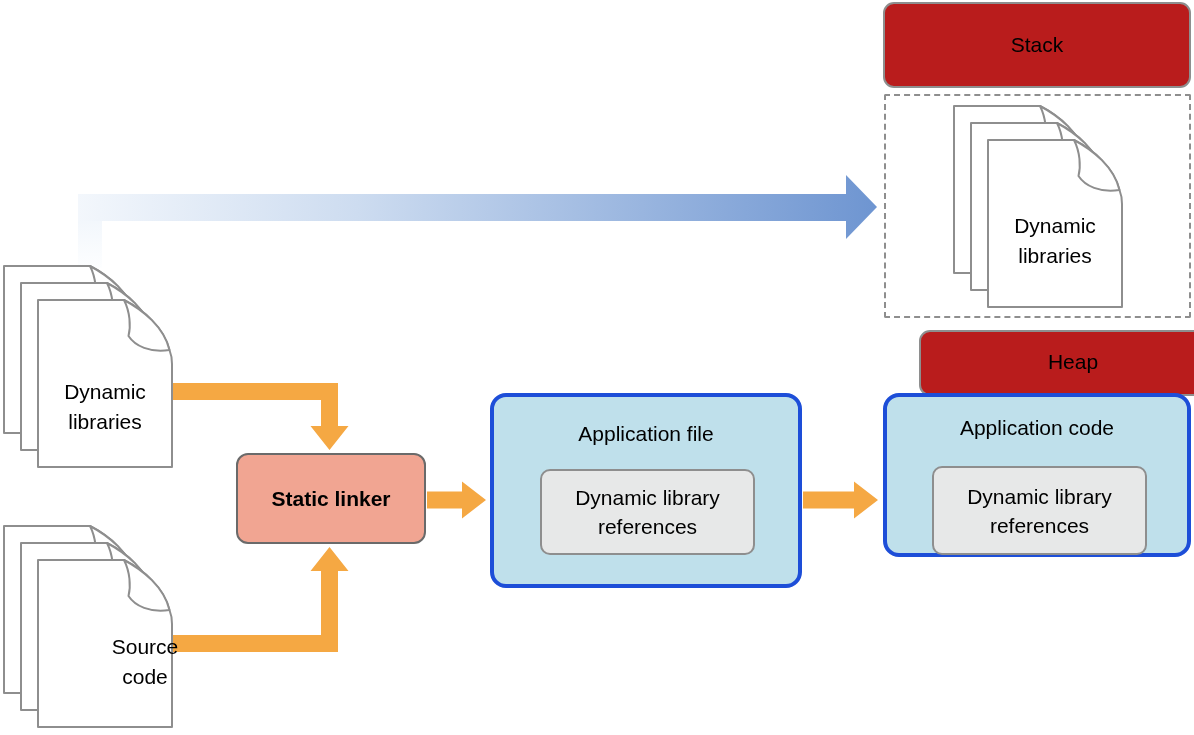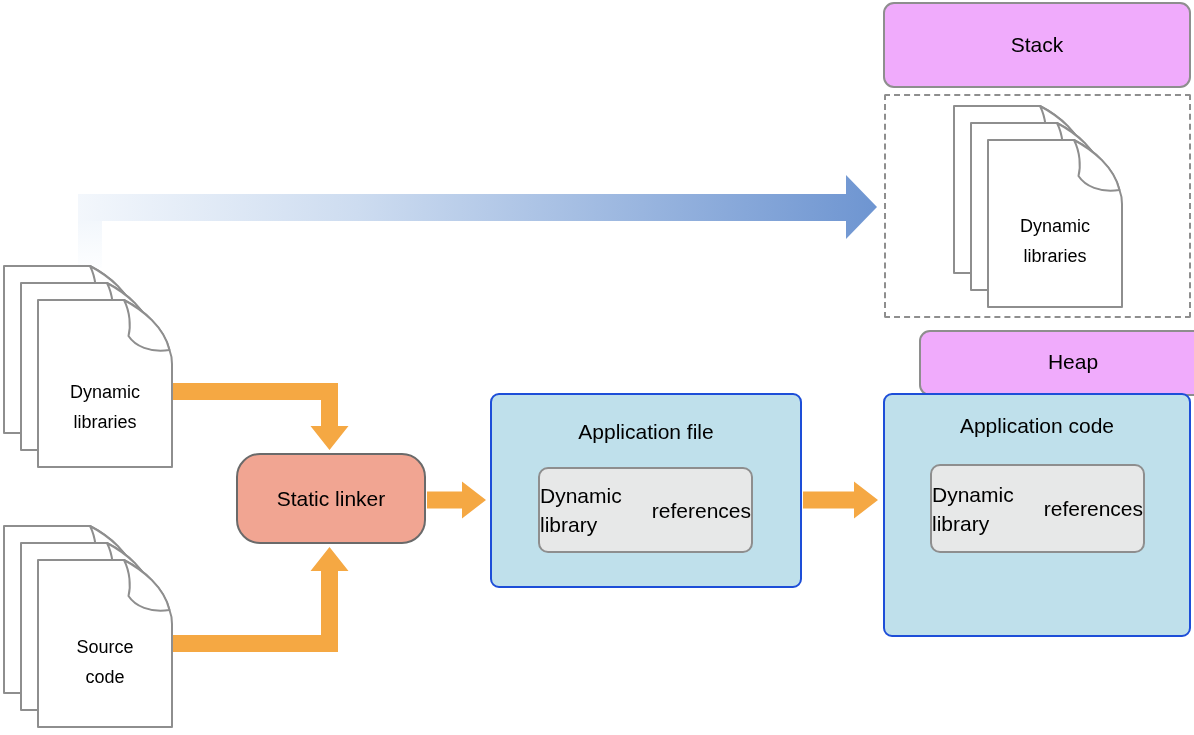--- a/index.html
+++ b/index.html
@@ -2,30 +2,30 @@
 <html><head>
 <meta charset="utf-8">
 <style>
   html,body{margin:0;padding:0;background:#ffffff;}
   .canvas{
     position:relative;width:1194px;height:735px;background:#ffffff;
     font-family:"Liberation Sans",sans-serif;color:#000;overflow:hidden;
   }
   .layer{position:absolute;left:0;top:0;}
   .box{position:absolute;box-sizing:border-box;}
-  .gray-box{background:#f0abfc;border:2px solid #8E8E8E;border-radius:11px;}
-  .blue-box{background:#BFE0EB;border:2px solid #1d4ed8;border-radius:9px;}
-  .salmon-box{background:#F1A592;border:2px solid #6A6A6A;border-radius:24px;}
+  .gray-box{background:#b91c1c;border:2px solid #8E8E8E;border-radius:11px;}
+  .blue-box{background:#BFE0EB;border:4px solid #1d4ed8;border-radius:16px;}
+  .salmon-box{background:#F1A592;border:2px solid #6A6A6A;border-radius:12px;font-weight:bold;}
   .dashed-box{background:transparent;border:2px dashed #8E8E8E;border-radius:2px;}
   .center-flex{display:flex;align-items:center;justify-content:center;text-align:center;}
   .lbl{font-size:21px;line-height:30px;white-space:nowrap;}
-  .doc-label{position:absolute;width:134px;text-align:center;font-size:18px;line-height:30px;}
+  .doc-label{position:absolute;width:134px;text-align:center;font-size:21px;line-height:30px;}
   .box-title{position:absolute;left:0;width:100%;text-align:center;font-size:21px;line-height:23px;}
   .inner-ref{position:absolute;background:#E7E8E8;border:2px solid #8E8E8E;border-radius:10px;
-    display:flex;flex-direction:row;align-items:center;justify-content:center;
+    display:flex;flex-direction:column;align-items:center;justify-content:center;
     font-size:21px;line-height:29px;box-sizing:border-box;}
 </style>
 </head>
 <body>
 
 <div class="canvas">
 
   <svg class="layer" width="1194" height="735" viewBox="0 0 1194 735">
     <defs>
       <linearGradient id="blueArrowGrad" gradientUnits="userSpaceOnUse" x1="78" y1="0" x2="877" y2="0">
@@ -96,21 +96,21 @@
   <div class="box gray-box center-flex" style="left:883px;top:2px;width:308px;height:86px;">
     <span class="lbl">Stack</span>
   </div>
 
   <div class="box dashed-box" style="left:884px;top:94px;width:307px;height:224px;"></div>
 
   <div class="box gray-box center-flex" style="left:883px;top:330px;width:308px;height:66px;margin-left:36px;">
     <span class="lbl" style="position:relative;top:-1px;">Heap</span>
   </div>
 
-  <div class="box blue-box" style="left:883px;top:393px;width:308px;height:244px;">
+  <div class="box blue-box" style="left:883px;top:393px;width:308px;height:164px;">
     <div class="box-title" style="top:19px;">Application code</div>
     <div class="inner-ref" style="left:45px;top:69px;width:215px;height:89px;">
       <div>Dynamic library</div>
       <div>references</div>
     </div>
   </div>
 
   <div class="box blue-box" style="left:490px;top:393px;width:312px;height:195px;">
     <div class="box-title" style="top:25px;">Application file</div>
     <div class="inner-ref" style="left:46px;top:72px;width:215px;height:86px;">
@@ -121,21 +121,21 @@
 
   <div class="box salmon-box center-flex" style="left:236px;top:453px;width:190px;height:91px;">
     <span class="lbl">Static linker</span>
   </div>
 
   <div class="doc-label" style="left:38px;top:377px;">
     <div>Dynamic</div>
     <div>libraries</div>
   </div>
 
-  <div class="doc-label" style="left:38px;top:632px;">
+  <div class="doc-label" style="left:38px;top:632px;padding-left:40px;">
     <div>Source</div>
     <div>code</div>
   </div>
 
   <div class="doc-label" style="left:988px;top:211px;">
     <div>Dynamic</div>
     <div>libraries</div>
   </div>
 
 </div>

